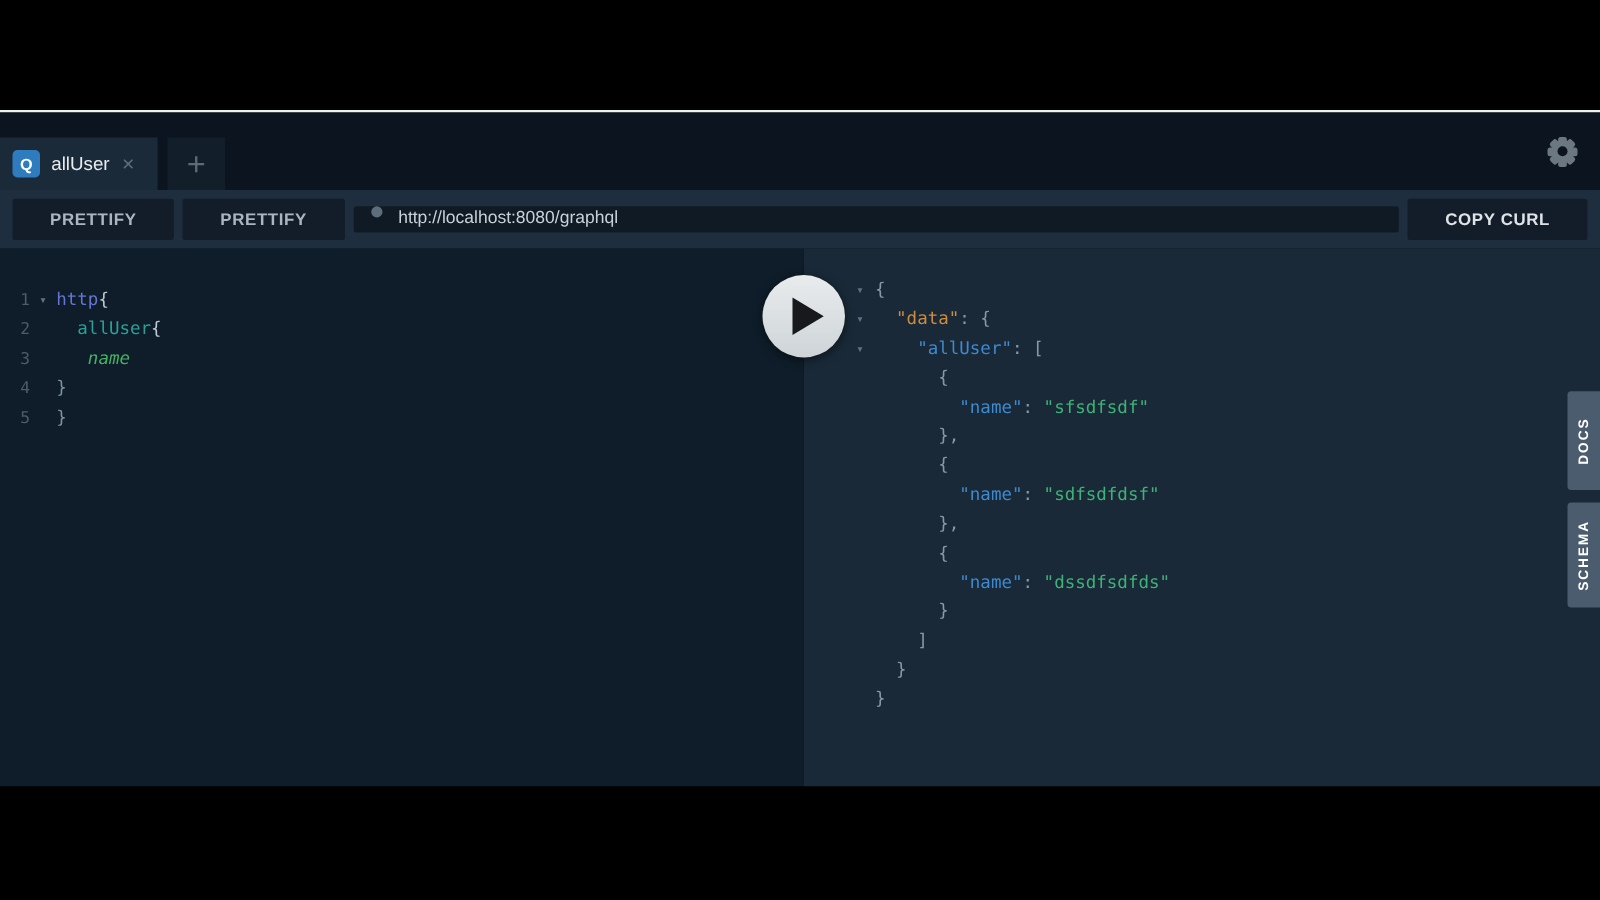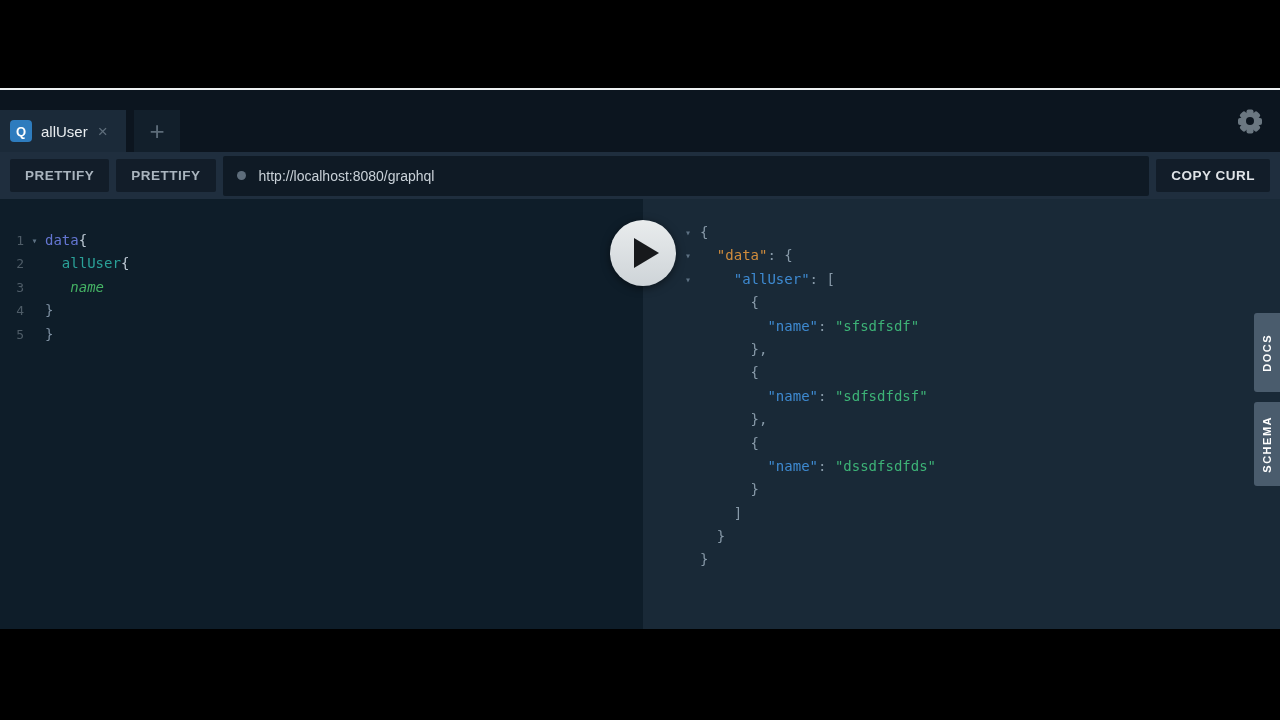--- a/index.html
+++ b/index.html
@@ -37,24 +37,24 @@
   .gear .bar{position:absolute;left:1px;top:9.5px;width:24px;height:7px;background:var(--gear);border-radius:2px;}
   .gear .r45{transform:rotate(45deg);} .gear .r90{transform:rotate(90deg);} .gear .r135{transform:rotate(135deg);}
   .gear .hub{position:absolute;left:4px;top:4px;width:18px;height:18px;border-radius:50%;background:var(--gear);}
   .gear .hole{position:absolute;left:9px;top:9px;width:8px;height:8px;border-radius:50%;background:var(--strip);}
 
   
   .toolbar{height:47px;background:var(--toolbar);flex:none;display:flex;align-items:center;
     padding:0 10px;gap:7px;}
   .tbtn{height:33px;background:var(--btn);border:none;border-radius:2px;color:var(--btn-text);
     font-family:"Liberation Sans",sans-serif;font-size:13.5px;font-weight:700;letter-spacing:.5px;
-    padding:0 15px;cursor:pointer;flex:none;}
+    padding:0 30px;cursor:pointer;flex:none;}
   .tbtn.curl{color:var(--curl-text);text-align:right;}
-  .urlbar{flex:1;height:40px;background:var(--url-bg);border-radius:2px;display:flex;
-    align-items:center;padding:0 14px;gap:13px;cursor:text;}
+  .urlbar{flex:1;height:21px;background:var(--url-bg);border-radius:2px;display:flex;
+    padding:0 14px;gap:13px;cursor:text;}
   .status-dot{width:9px;height:9px;border-radius:50%;background:var(--dot);flex:none;}
   .url-text{color:var(--url-text);font-size:14px;}
 
   
   .panes{flex:1;display:flex;position:relative;}
   .editor{width:643px;flex:none;background:var(--editor-bg);padding-top:30px;cursor:text;}
   .result{flex:1;background:var(--result-bg);padding-top:22px;}
   .code-row{display:flex;height:23.4px;line-height:23.4px;white-space:pre;
     font-family:"DejaVu Sans Mono","Liberation Mono",monospace;font-size:14px;}
   .lnum{width:24px;text-align:right;color:var(--gutter);font-size:13px;flex:none;}
@@ -112,21 +112,21 @@
     <button class="tbtn">PRETTIFY</button>
     <div class="urlbar">
       <span class="status-dot"></span>
       <span class="url-text">http://localhost:8080/graphql</span>
     </div>
     <button class="tbtn curl">COPY CURL</button>
   </div>
 
   <div class="panes">
     <div class="editor" id="editor-lines">
-        <div class="code-row"><span class="lnum">1</span><span class="fold">▾</span><span class="tk-kw">data</span><span class="tk-brace">{</span></div>
+        <div class="code-row"><span class="lnum">1</span><span class="fold">▾</span><span class="tk-kw">http</span><span class="tk-brace">{</span></div>
         <div class="code-row"><span class="lnum">2</span><span class="fold"></span><span class="tk-ws">  </span><span class="tk-field">allUser</span><span class="tk-brace">{</span></div>
         <div class="code-row"><span class="lnum">3</span><span class="fold"></span><span class="tk-ws">   </span><span class="tk-prop">name</span></div>
         <div class="code-row"><span class="lnum">4</span><span class="fold"></span><span class="tk-brace2">}</span></div>
         <div class="code-row"><span class="lnum">5</span><span class="fold"></span><span class="tk-brace2">}</span></div>
       </div>
     <div class="result" id="result-lines">
         <div class="code-row"><span class="rfold">▾</span><span class="tk-p">{</span></div>
         <div class="code-row"><span class="rfold">▾</span><span class="tk-ws">  </span><span class="tk-keyd">"data"</span><span class="tk-p">: {</span></div>
         <div class="code-row"><span class="rfold">▾</span><span class="tk-ws">    </span><span class="tk-key">"allUser"</span><span class="tk-p">: [</span></div>
         <div class="code-row"><span class="tk-ws">      </span><span class="tk-p">{</span></div>

